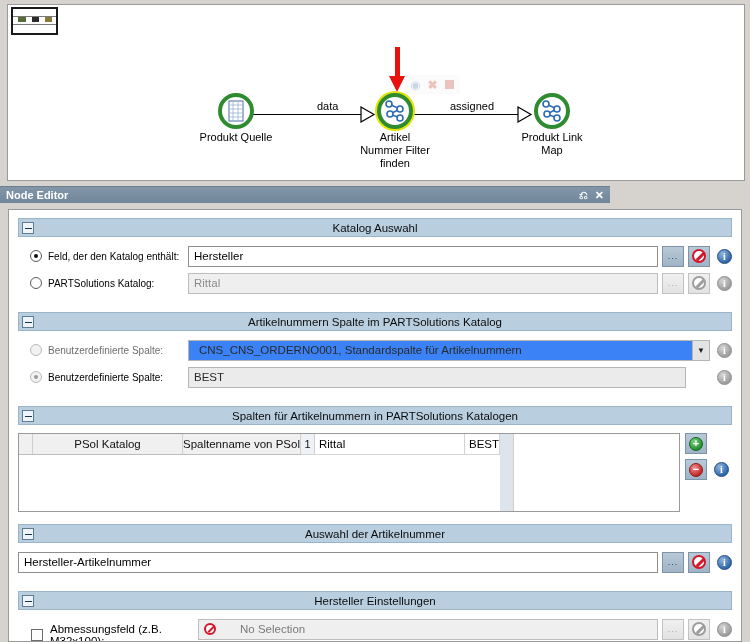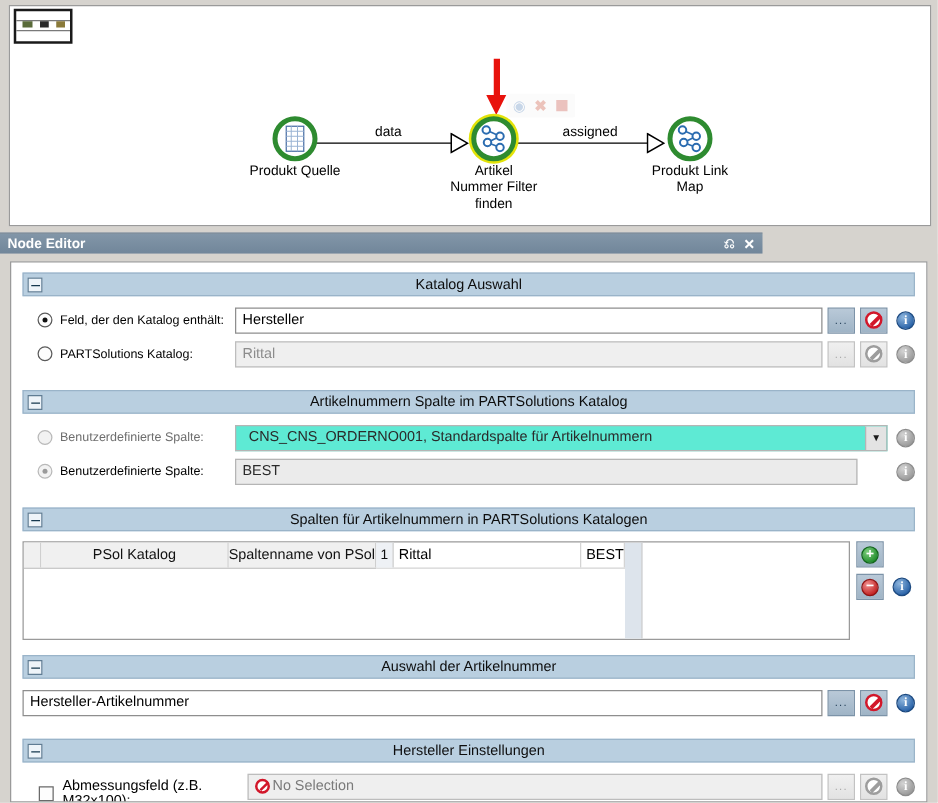--- a/index.html
+++ b/index.html
@@ -159,21 +159,21 @@
 
   .tfield {
     flex: 1; height: 21px;
     border: 1px solid #8e8e8e; background: #ffffff;
     display: flex; align-items: center;
     padding: 0 5px; font-size: 11.5px; color: #000;
     overflow: hidden; white-space: nowrap;
   }
   .tfield.ro { background: #efefef; border-color: #bdbdbd; color: #8c8c8c; }
   .tfield.gray-val { background: #ebebeb; border-color: #b5b5b5; color: #2a2a2a; }
-  .tfield.combo { background: #5eead4; border-color: #b5b5b5; color: #2a2a2a; padding-right: 0; }
+  .tfield.combo { background: #3b82f6; border-color: #b5b5b5; color: #2a2a2a; padding-right: 0; }
   .combo-arrow {
     margin-left: auto; width: 17px; height: 19px;
     background: #e3e3e3; border-left: 1px solid #b5b5b5;
     display: flex; align-items: center; justify-content: center;
     font-size: 8px; color: #1b1b1b; cursor: pointer;
   }
 
   
   .btn-sq {
     width: 22px; height: 21px; margin-left: 4px;
@@ -256,21 +256,21 @@
   }
   .ico-plus, .ico-minus {
     width: 14px; height: 14px; border-radius: 50%;
     display: flex; align-items: center; justify-content: center;
     color: #fff; font-size: 11px; font-weight: bold; line-height: 1;
   }
   .ico-plus { background: radial-gradient(circle at 35% 30%, #7fd07f, #1f8a2a 78%); border: 1px solid #13661c; }
   .ico-minus { background: radial-gradient(circle at 35% 30%, #f08f8f, #c01f1f 78%); border: 1px solid #8f1414; }
 
   .nosel {
-    display: flex; align-items: center; gap: 2px;
+    display: flex; align-items: center; gap: 24px;
     color: #7a7a7a;
   }
   .nosel .ico-ban { width: 12px; height: 12px; border-width: 2px; }
   .nosel .ico-ban::after { left: 1px; top: 3px; width: 9px; height: 2px; }
   .mt-2 { margin-top: 18px; }
 </style>
 </head>
 <body>
 
 <div id="app">
@@ -296,21 +296,21 @@
         </div>
       <div class="mb">
           <span class="mb-stopx">✖</span>
         </div>
       <div class="mb">
           <span class="mb-square"></span>
         </div>
     </div>
 
     <div class="edge" style="left:243px; top:109px; width:120px;"></div>
-    <div class="edge-lbl" style="left:292px; top:95px;">data</div>
+    <div class="edge-lbl" style="left:309px; top:95px;">data</div>
     <svg class="arrowhead-outline" style="left:352px; top:101px;" width="16" height="17">
       <polygon points="1,1 14,8.5 1,16" fill="#ffffff" stroke="#000000" stroke-width="1.2"></polygon>
     </svg>
 
     <div class="edge" style="left:402px; top:109px; width:116px;"></div>
     <div class="edge-lbl" style="left:442px; top:95px;">assigned</div>
     <svg class="arrowhead-outline" style="left:509px; top:101px;" width="16" height="17">
       <polygon points="1,1 14,8.5 1,16" fill="#ffffff" stroke="#000000" stroke-width="1.2"></polygon>
     </svg>
 

